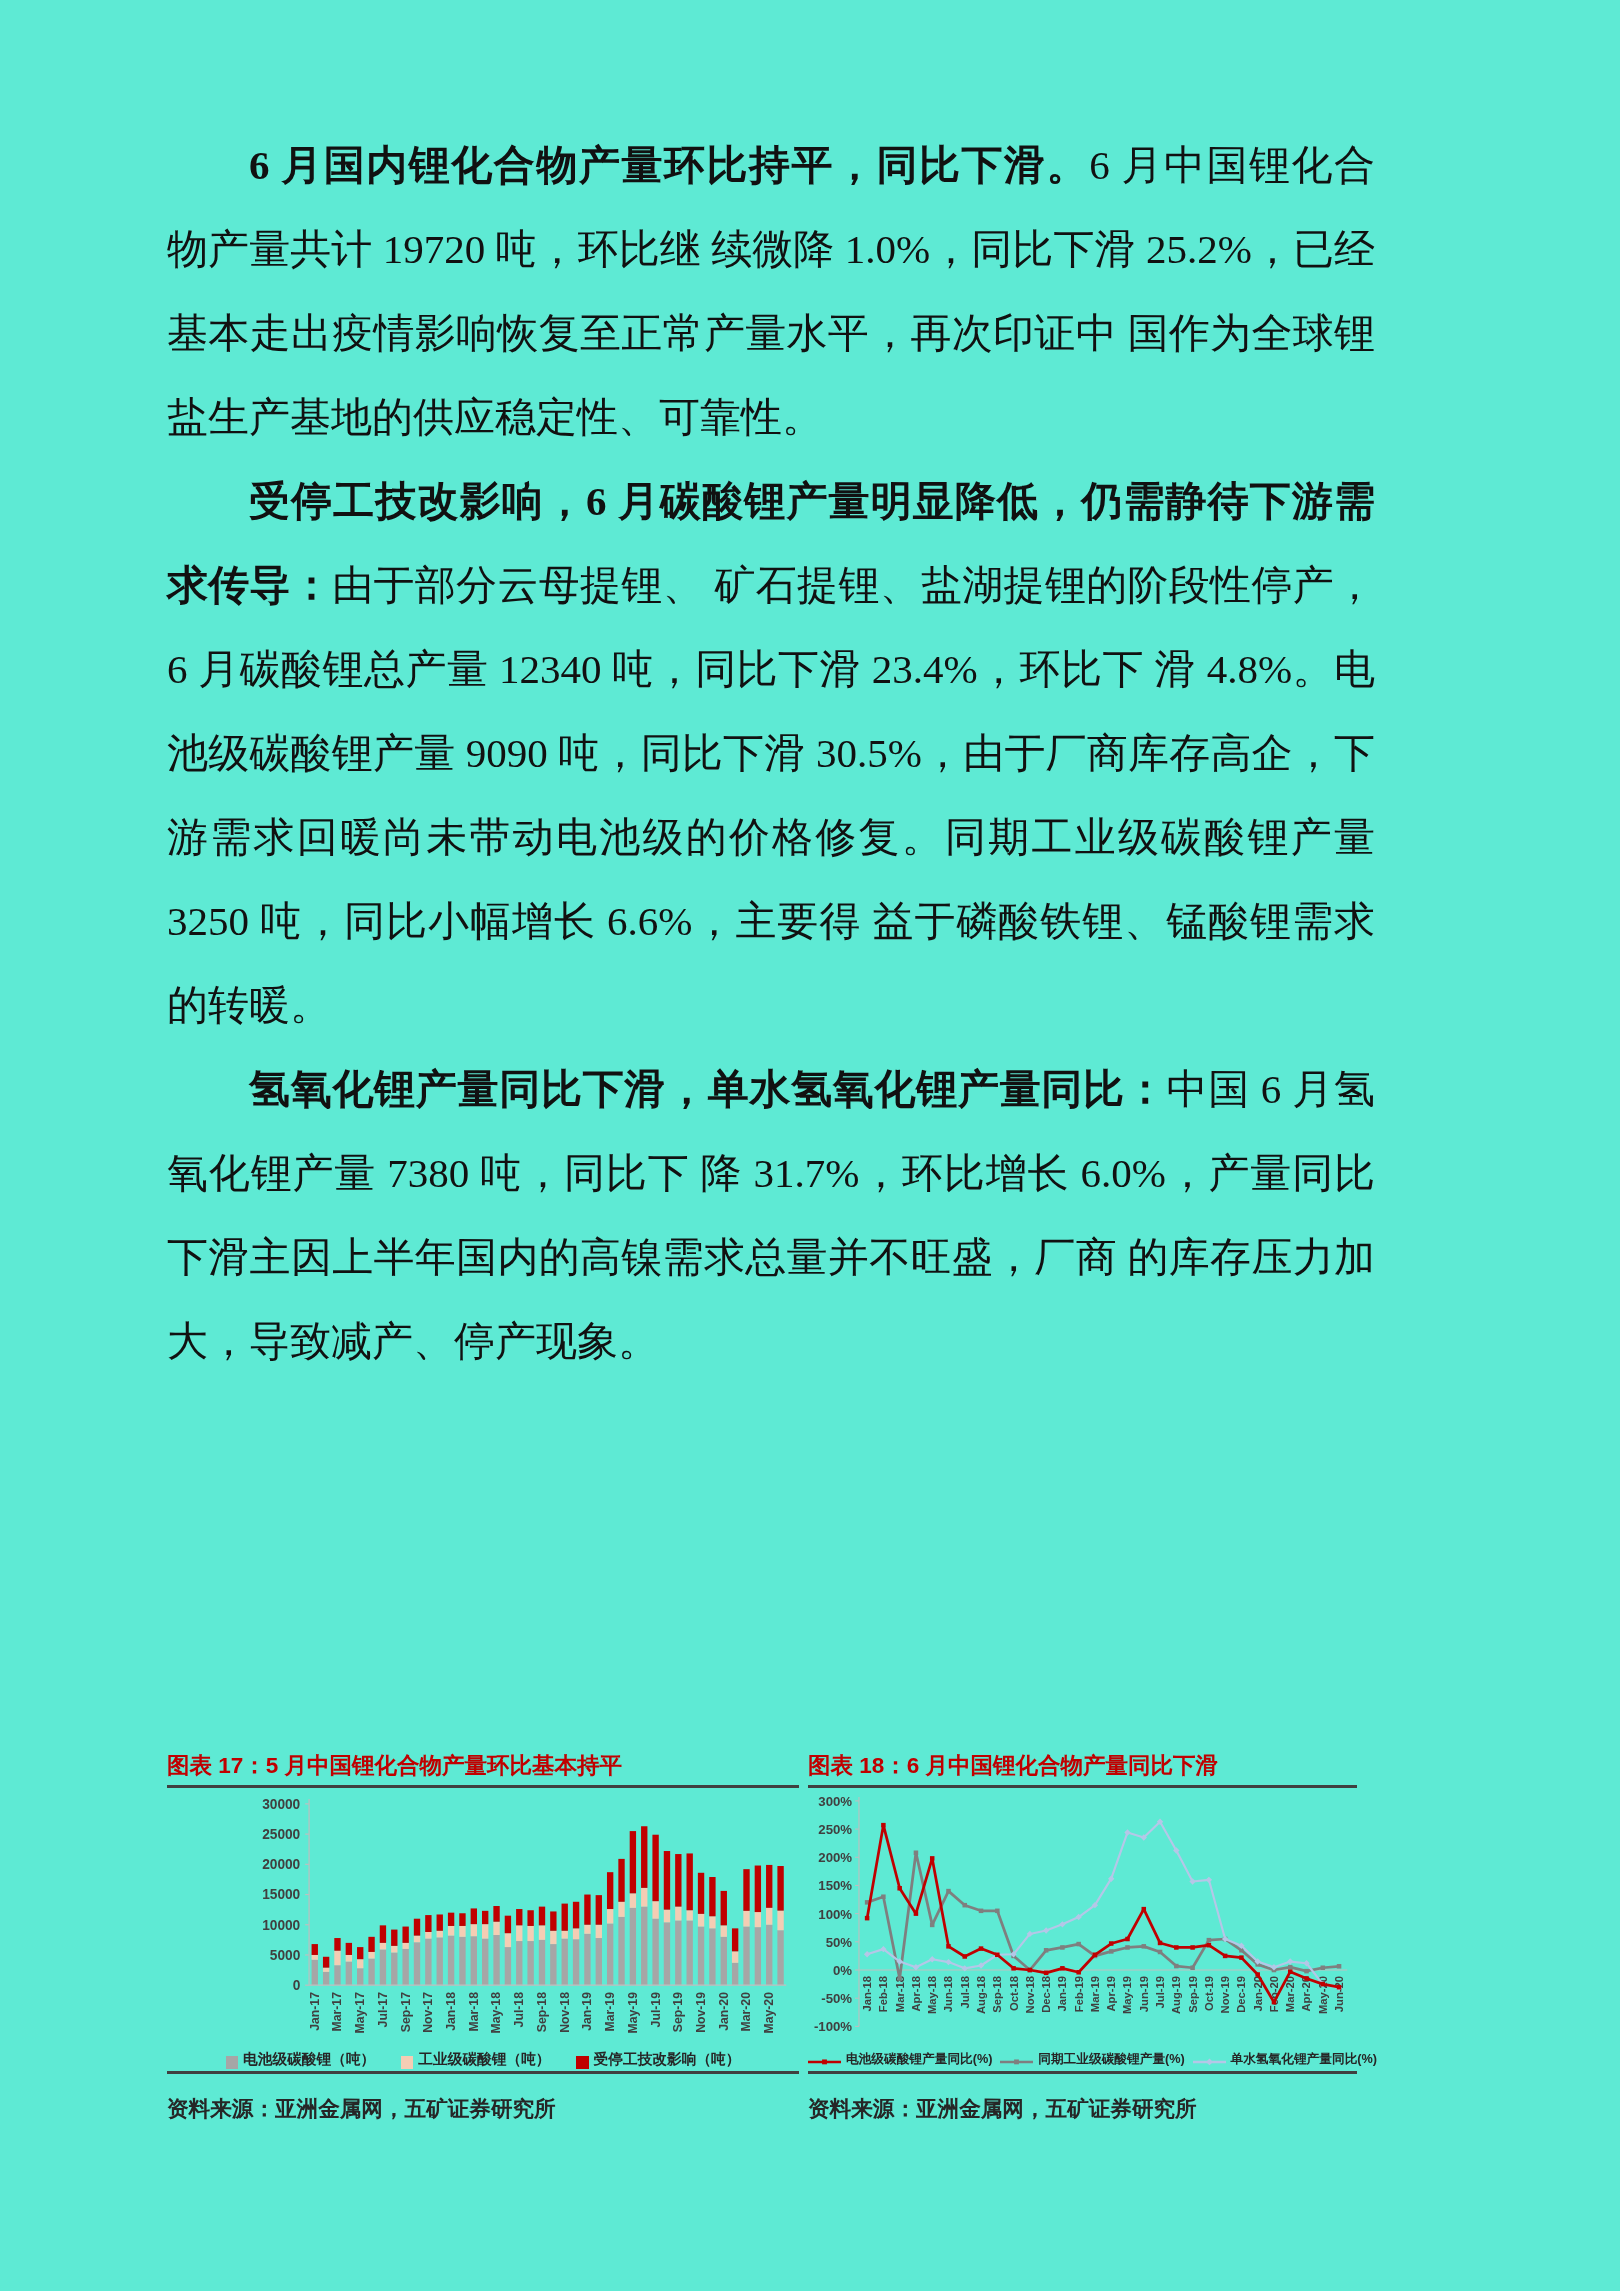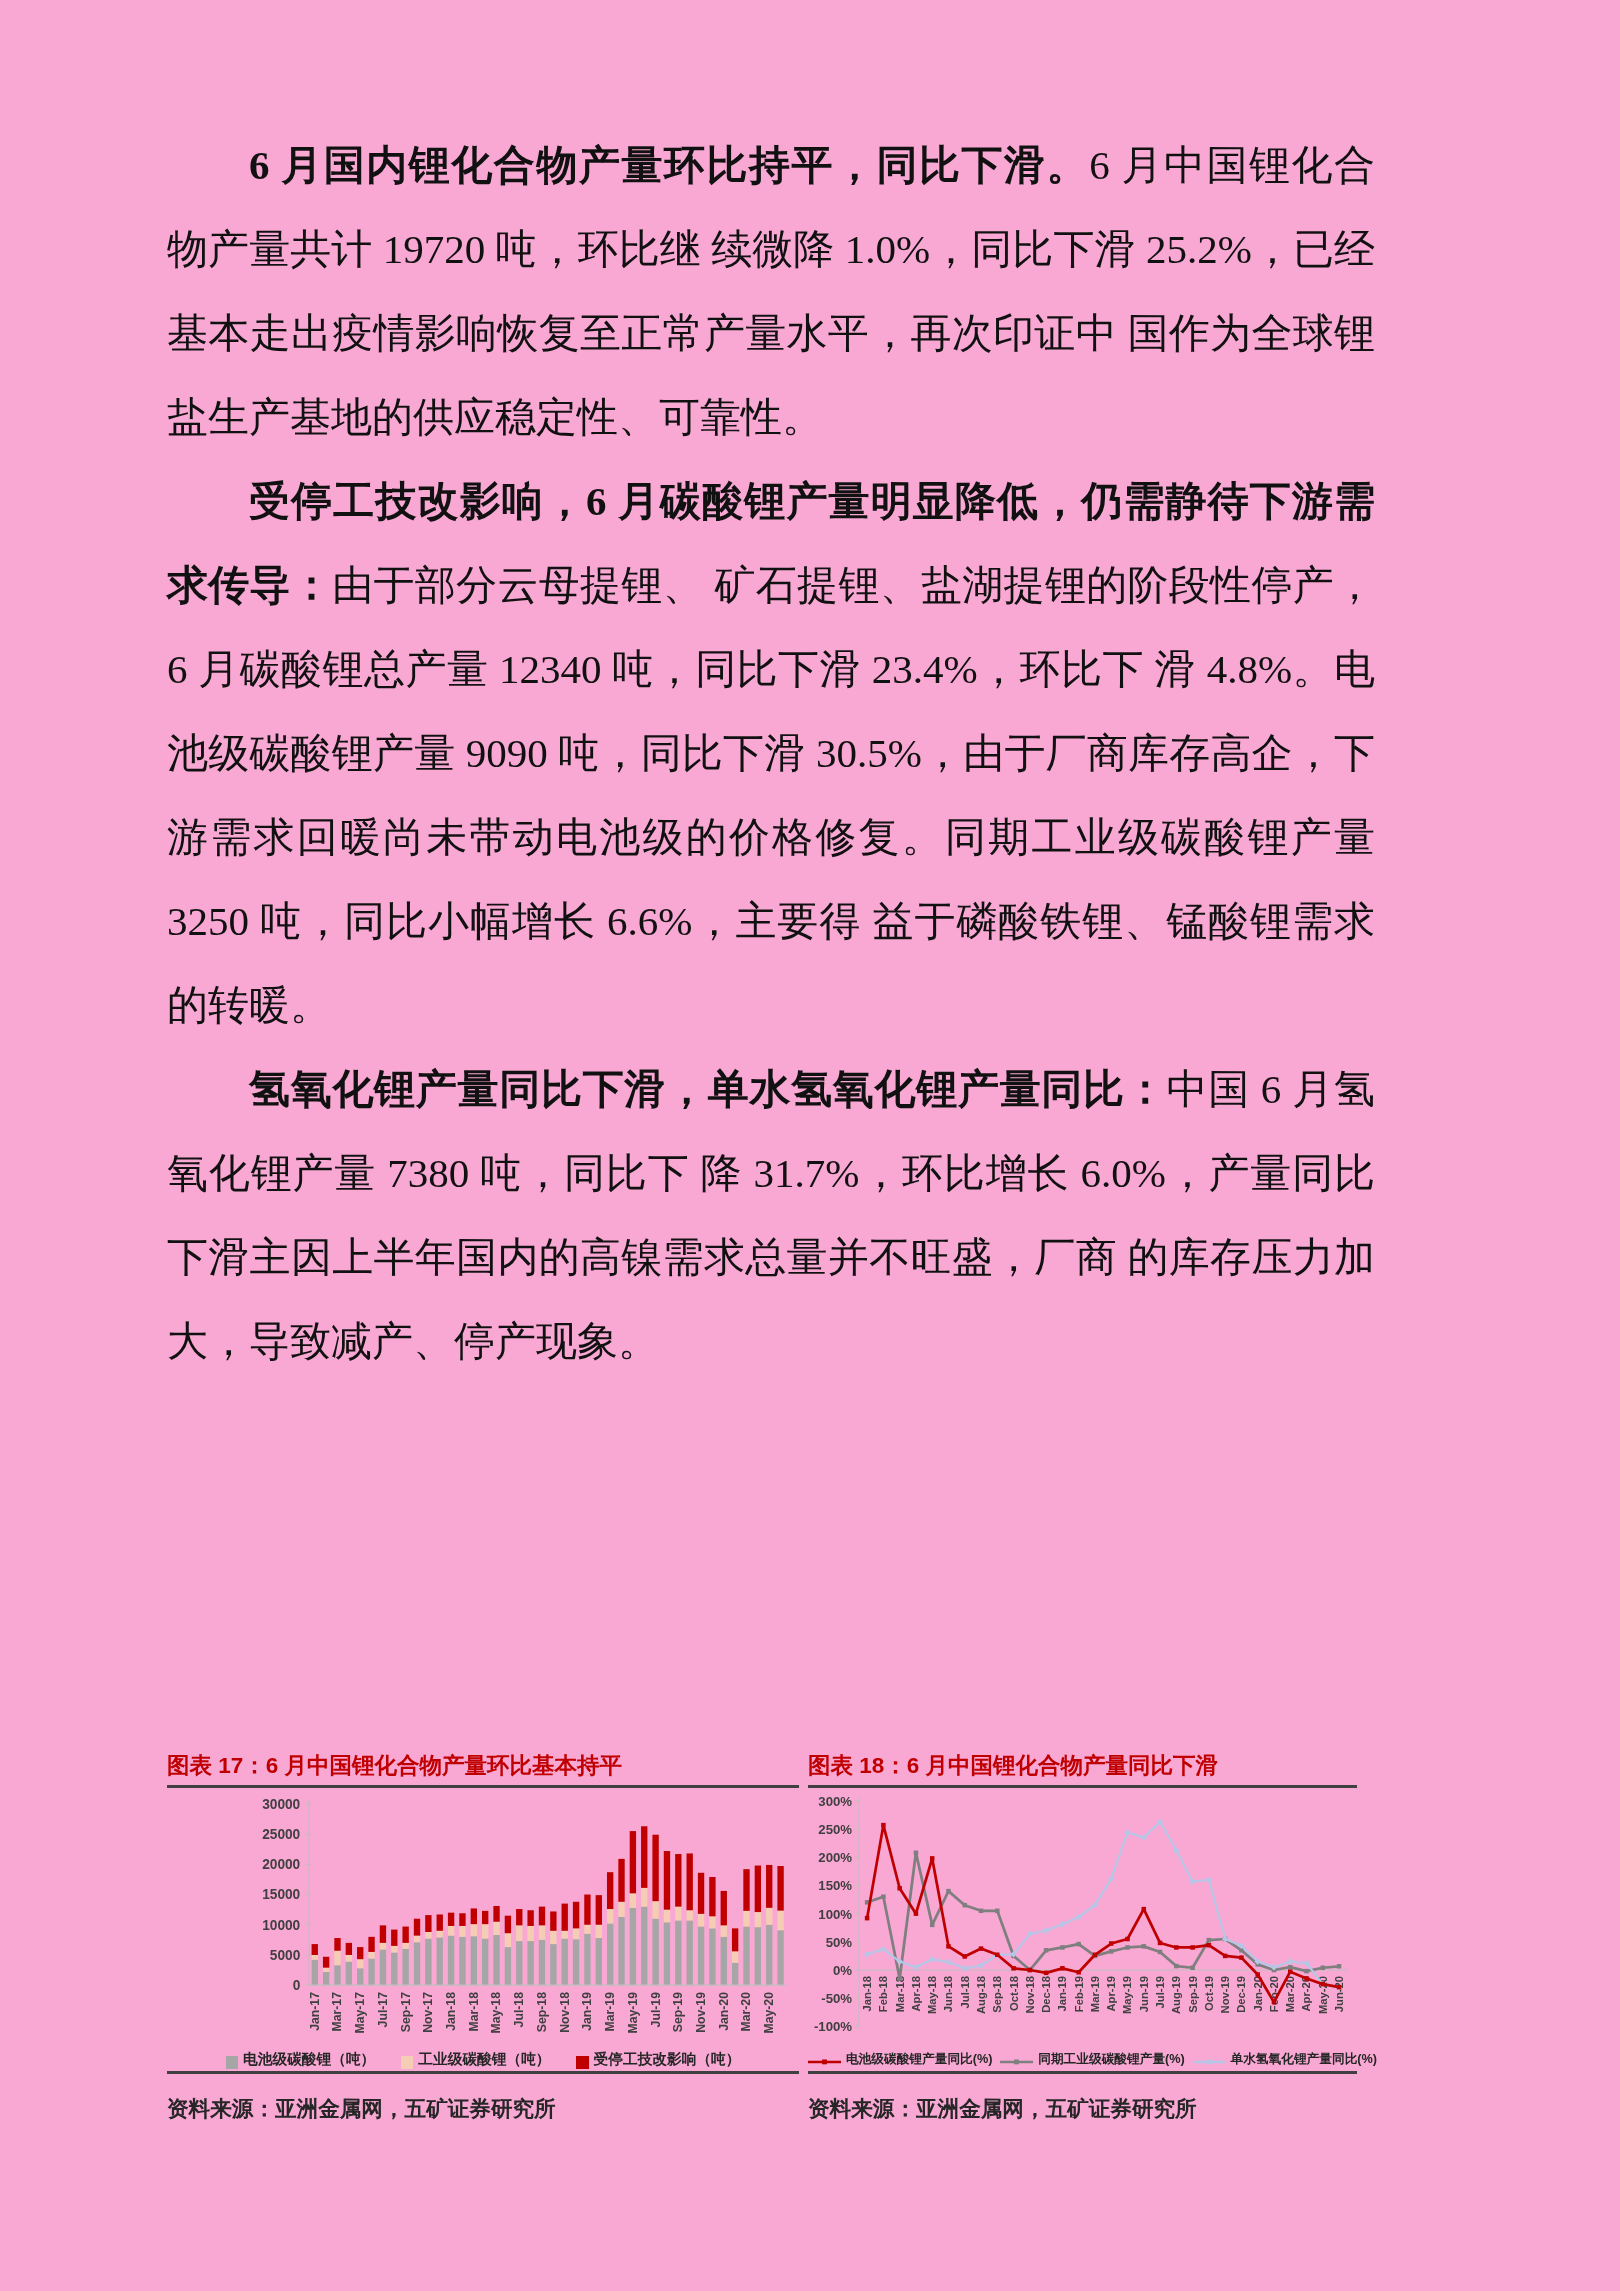--- a/index.html
+++ b/index.html
@@ -1,17 +1,17 @@
 <!DOCTYPE html>
 <html><head>
 <meta charset="utf-8">
 <style>
   html,body{margin:0;padding:0;}
   body{background:#ffffff;}
-  .page{position:relative;width:1620px;height:2292px;background:#f9a8d4;overflow:hidden;
+  .page{position:relative;width:1620px;height:2292px;background:#5eead4;overflow:hidden;
         font-family:"Liberation Sans",sans-serif;color:#1a1a1a;}
 
   
   .text-block{position:absolute;left:167px;top:123px;width:1208px;
               font-family:"Liberation Serif",serif;
               font-size:41px;line-height:84px;text-align:justify;color:#111;}
   .text-block p{margin:0;text-indent:82px;}
   .text-block b{font-weight:700;}
 
   
@@ -33,21 +33,21 @@
 
 <div class="page">
 
   <section class="text-block">
     <p><b>6 月国内锂化合物产量环比持平，同比下滑。</b><span>6 月中国锂化合物产量共计 19720 吨，环比继 续微降 1.0%，同比下滑 25.2%，已经基本走出疫情影响恢复至正常产量水平，再次印证中 国作为全球锂盐生产基地的供应稳定性、可靠性。</span></p>
     <p><b>受停工技改影响，6 月碳酸锂产量明显降低，仍需静待下游需求传导：</b><span>由于部分云母提锂、 矿石提锂、盐湖提锂的阶段性停产，6 月碳酸锂总产量 12340 吨，同比下滑 23.4%，环比下 滑 4.8%。电池级碳酸锂产量 9090 吨，同比下滑 30.5%，由于厂商库存高企，下游需求回暖尚未带动电池级的价格修复。同期工业级碳酸锂产量 3250 吨，同比小幅增长 6.6%，主要得 益于磷酸铁锂、锰酸锂需求的转暖。</span></p>
     <p><b>氢氧化锂产量同比下滑，单水氢氧化锂产量同比：</b><span>中国 6 月氢氧化锂产量 7380 吨，同比下 降 31.7%，环比增长 6.0%，产量同比下滑主因上半年国内的高镍需求总量并不旺盛，厂商 的库存压力加大，导致减产、停产现象。</span></p>
   </section>
 
   <section class="figure-panel fig-left">
-    <div class="fig-title">图表 17：6 月中国锂化合物产量环比基本持平</div>
+    <div class="fig-title">图表 17：5 月中国锂化合物产量环比基本持平</div>
     <div class="fig-rule"></div>
     <svg id="chart17" class="fig-chart" width="632" height="263" viewBox="0 0 645 268">
         <line x1="141" y1="200" x2="145" y2="200" stroke="#bfbfbf" stroke-width="1.2"></line>
         <text x="136" y="205" text-anchor="end" font-size="14" font-weight="700" fill="#404040" font-family="&quot;Liberation Sans&quot;,sans-serif">0</text>
         <line x1="141" y1="169.16666666666666" x2="145" y2="169.16666666666666" stroke="#bfbfbf" stroke-width="1.2"></line>
         <text x="136" y="174.16666666666666" text-anchor="end" font-size="14" font-weight="700" fill="#404040" font-family="&quot;Liberation Sans&quot;,sans-serif">5000</text>
         <line x1="141" y1="138.33333333333334" x2="145" y2="138.33333333333334" stroke="#bfbfbf" stroke-width="1.2"></line>
         <text x="136" y="143.33333333333334" text-anchor="end" font-size="14" font-weight="700" fill="#404040" font-family="&quot;Liberation Sans&quot;,sans-serif">10000</text>
         <line x1="141" y1="107.5" x2="145" y2="107.5" stroke="#bfbfbf" stroke-width="1.2"></line>
         <text x="136" y="112.5" text-anchor="end" font-size="14" font-weight="700" fill="#404040" font-family="&quot;Liberation Sans&quot;,sans-serif">15000</text>

